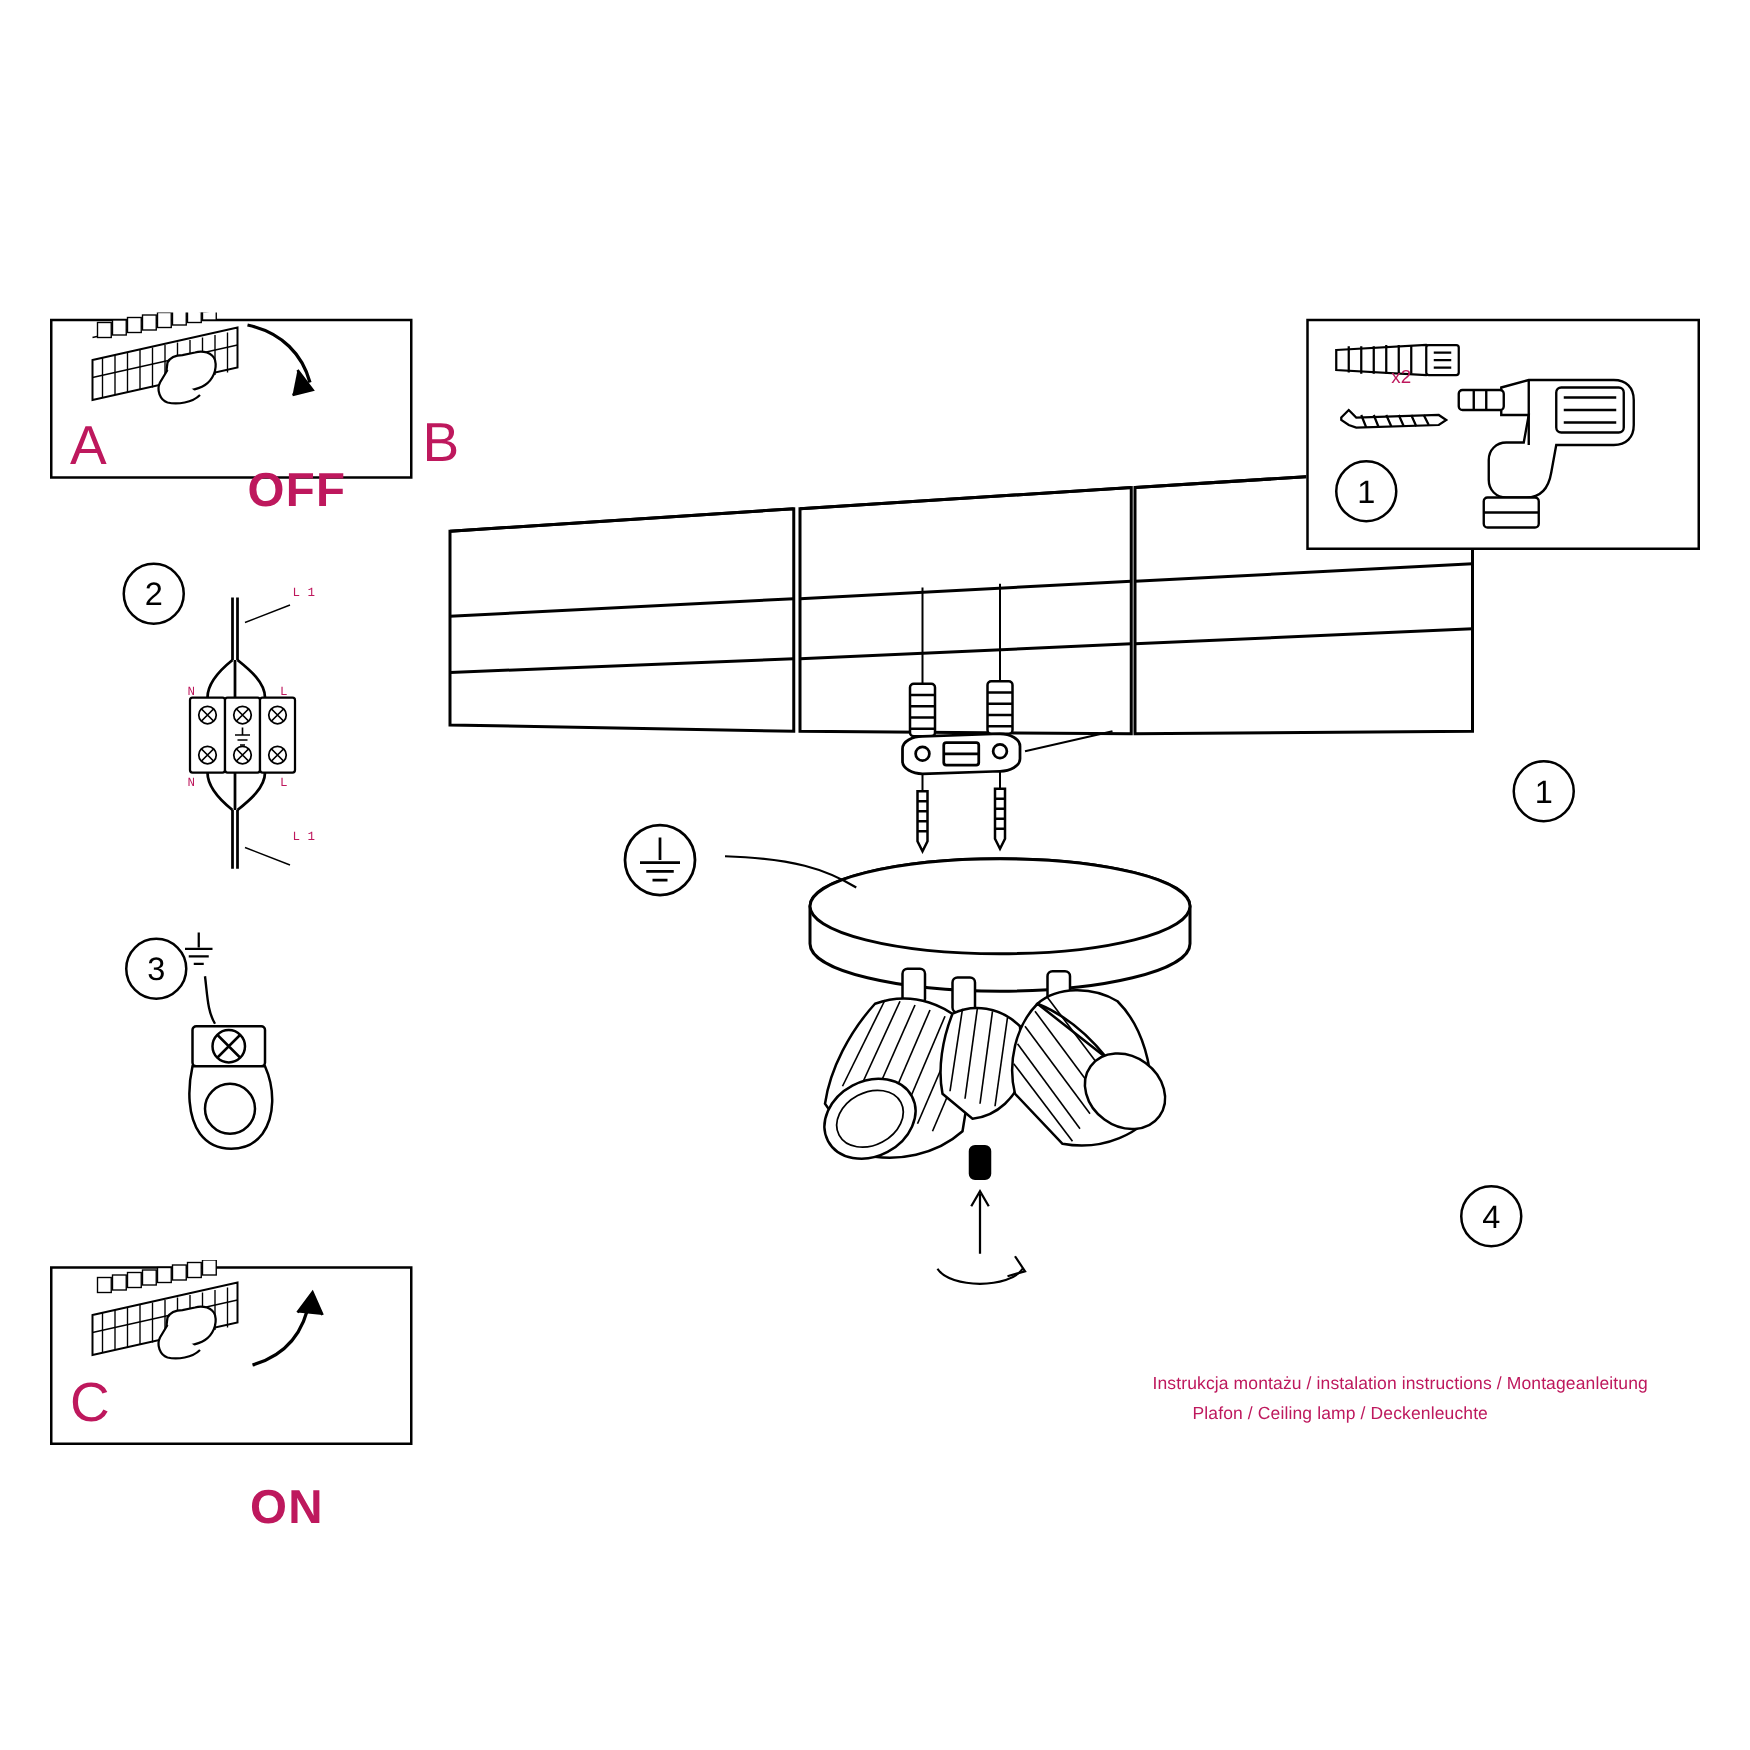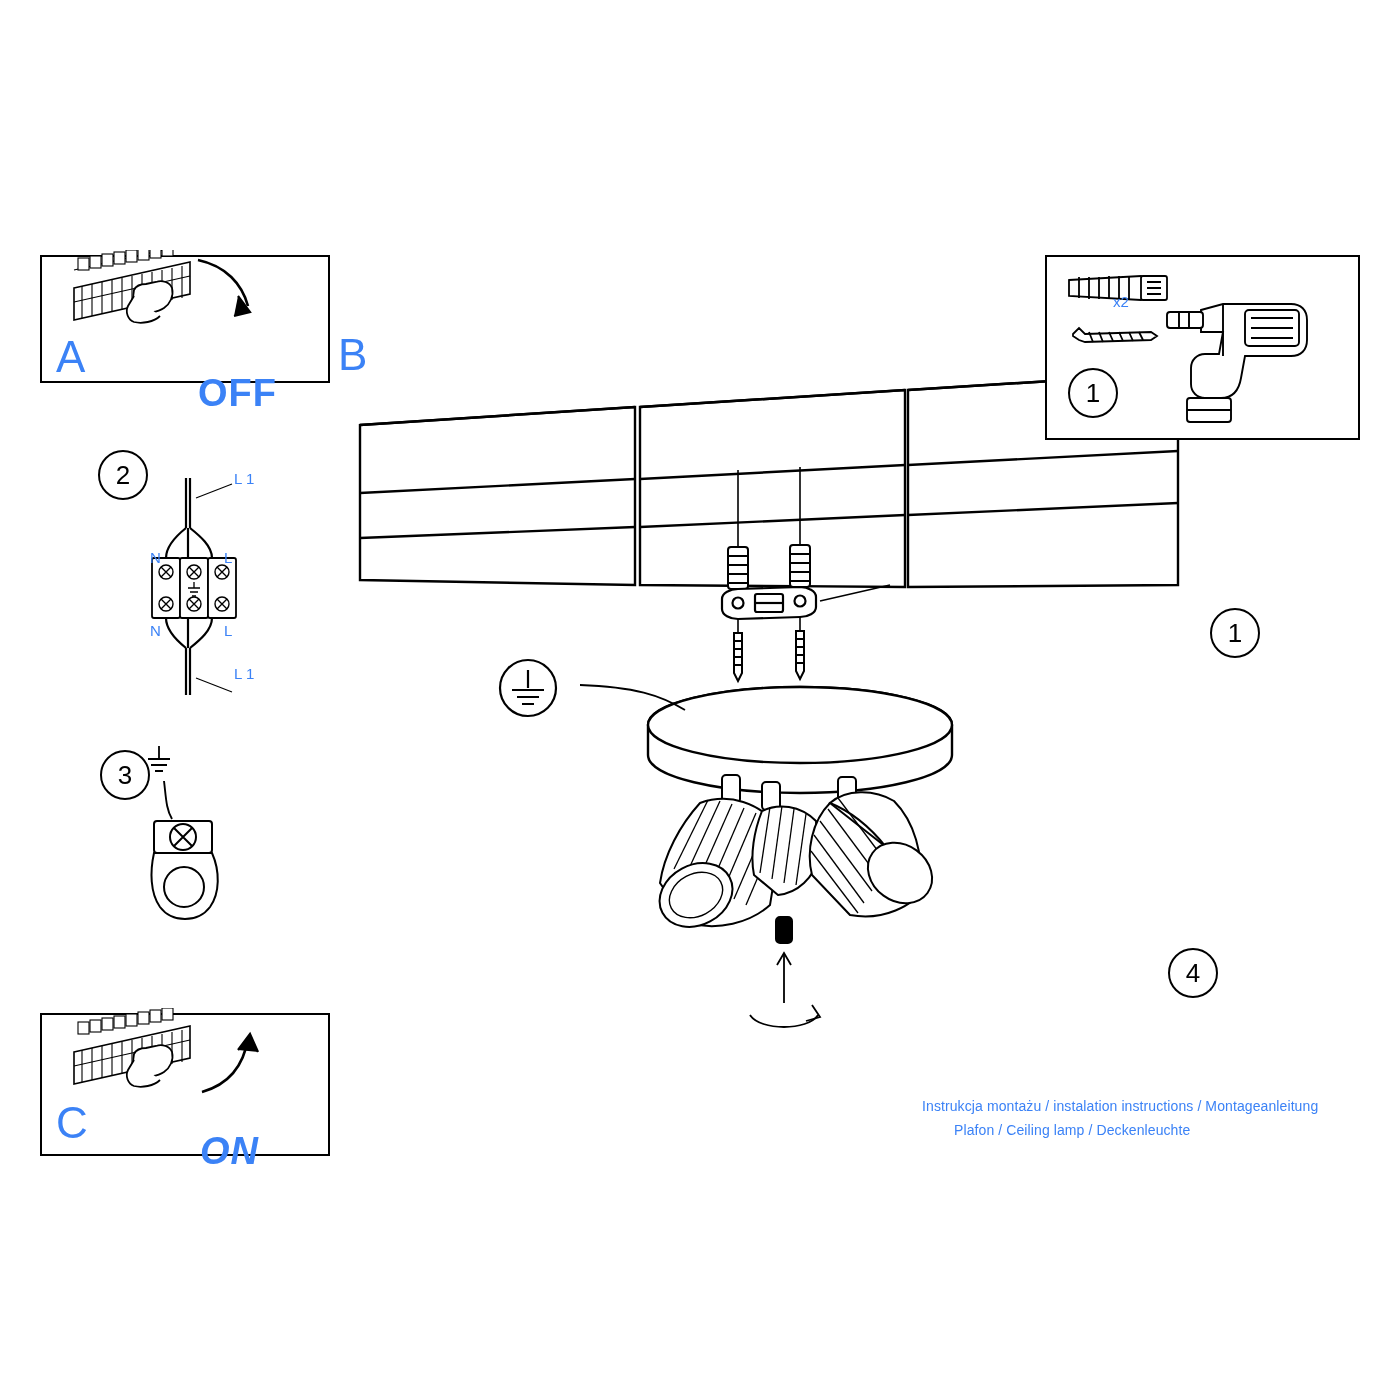--- a/index.html
+++ b/index.html
@@ -16,36 +16,37 @@
     width: 1400px;
     height: 1400px;
     background: #ffffff;
     overflow: hidden;
   }
   .abs { position: absolute; }
   svg { display: block; }
   .label-text {
     position: absolute;
     font-family: "Liberation Sans", sans-serif;
-    color: #3b82f6;
+    color: #be185d;
     white-space: nowrap;
   }
   .big-letter {
     font-size: 44px;
     font-weight: 400;
     letter-spacing: 0.5px;
   }
   .state-word {
     font-size: 38px;
     font-weight: 700;
     letter-spacing: 1px;
     margin-top: 42px;
   }
   .tiny {
-    font-size: 15px;
+    font-size: 10px;
+    font-family: Liberation Mono, monospace;
   }
   .footer-line {
     font-size: 14px;
     letter-spacing: 0.1px;
   }
   .circ-num {
     position: absolute;
     width: 46px;
     height: 46px;
     border: 2.2px solid #000;
@@ -272,21 +273,21 @@
         <path d="M72 52 L66 62 C63 68 66 76 72 78 C80 80 92 78 98 72"></path>
       </g>
 
       <g stroke="#000" stroke-width="2.6" fill="none">
         <path d="M140 84 C168 76 182 56 186 30"></path>
         <path d="M176 42 L188 26 L196 44" fill="#000" stroke-width="2.2"></path>
       </g>
     </svg>
   </div>
   <div class="label-text big-letter" style="left:56px; top:1098px;">C</div>
-  <div class="label-text state-word" style="left:200px; top:1088px;font-style:italic;">ON</div>
+  <div class="label-text state-word" style="left:200px; top:1143px;">ON</div>
 
   <div class="panel-box" style="left:1045px; top:255px; width:315px; height:185px;"></div>
   <div class="abs" style="left:1055px; top:258px; width:300px; height:178px;">
     <svg width="300" height="178" viewBox="0 0 300 178">
 
       <g stroke="#000" stroke-width="1.8" fill="#fff">
         <path d="M14 22 L86 18 L96 22 L96 38 L86 42 L14 38 Z"></path>
         <path d="M24 19 L24 40 M34 19 L34 41 M44 19 L44 41 M54 18 L54 41 M64 18 L64 41 M74 18 L74 41"></path>
         <rect x="86" y="18" width="26" height="24" rx="2"></rect>
         <path d="M92 24 L106 24 M92 30 L106 30 M92 36 L106 36"></path>

